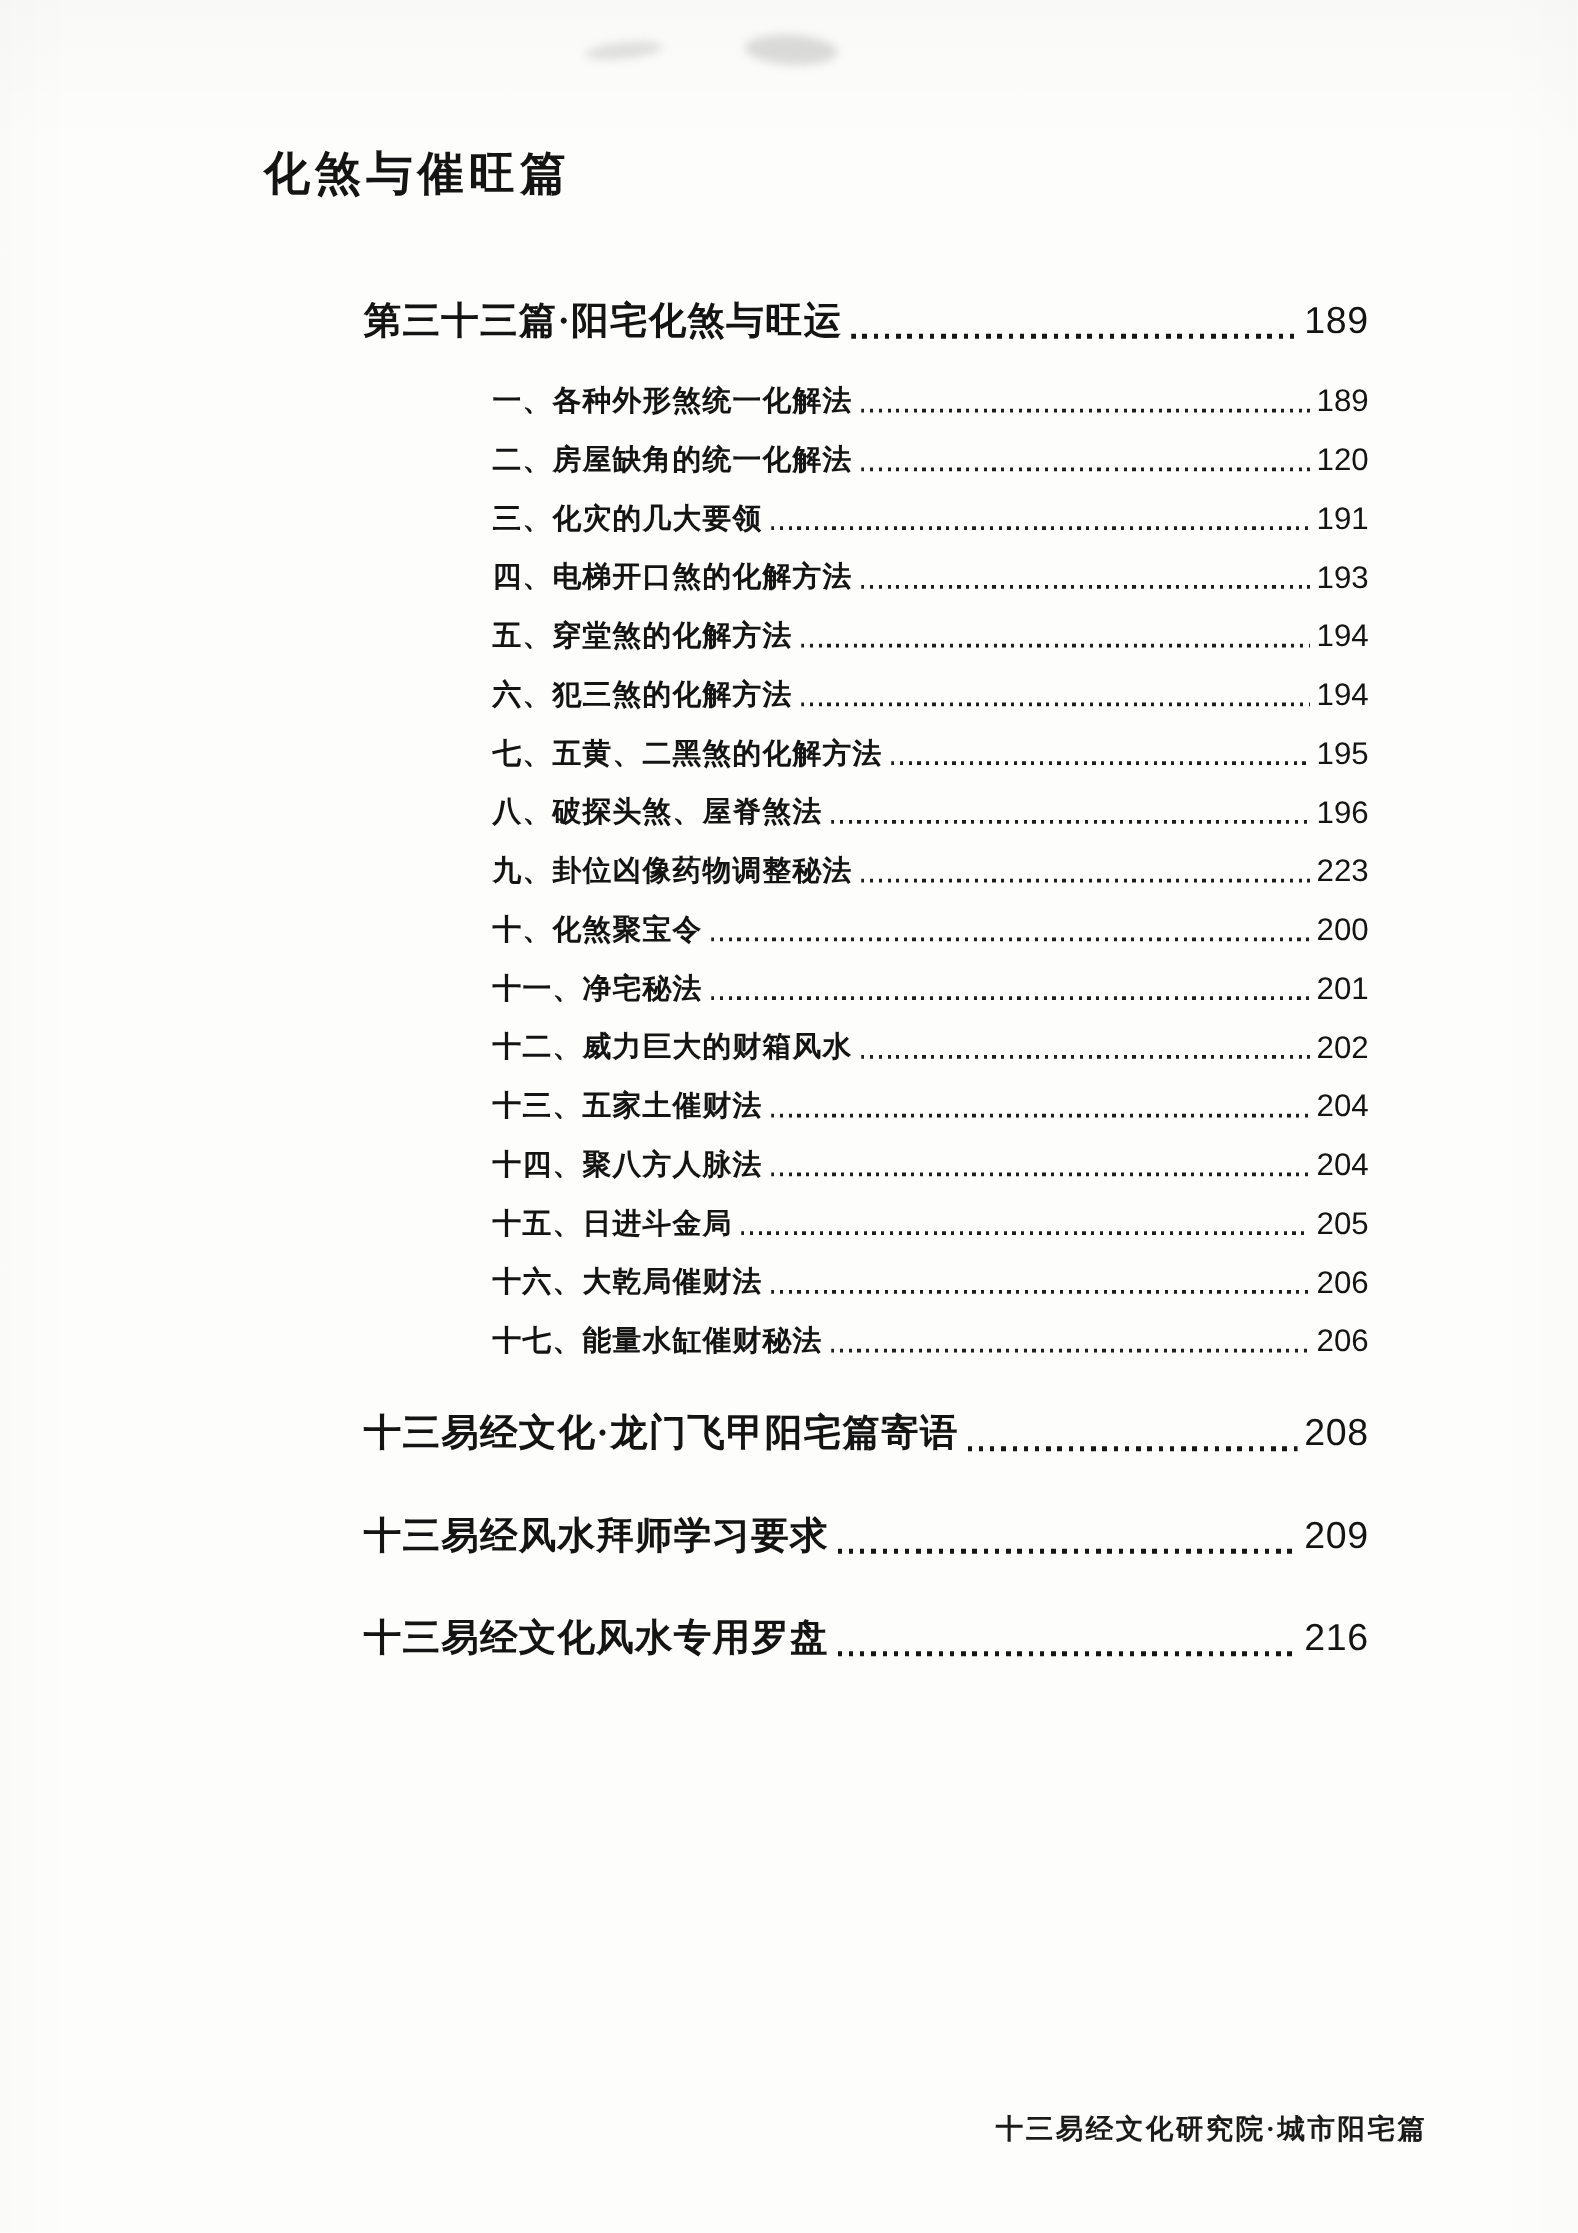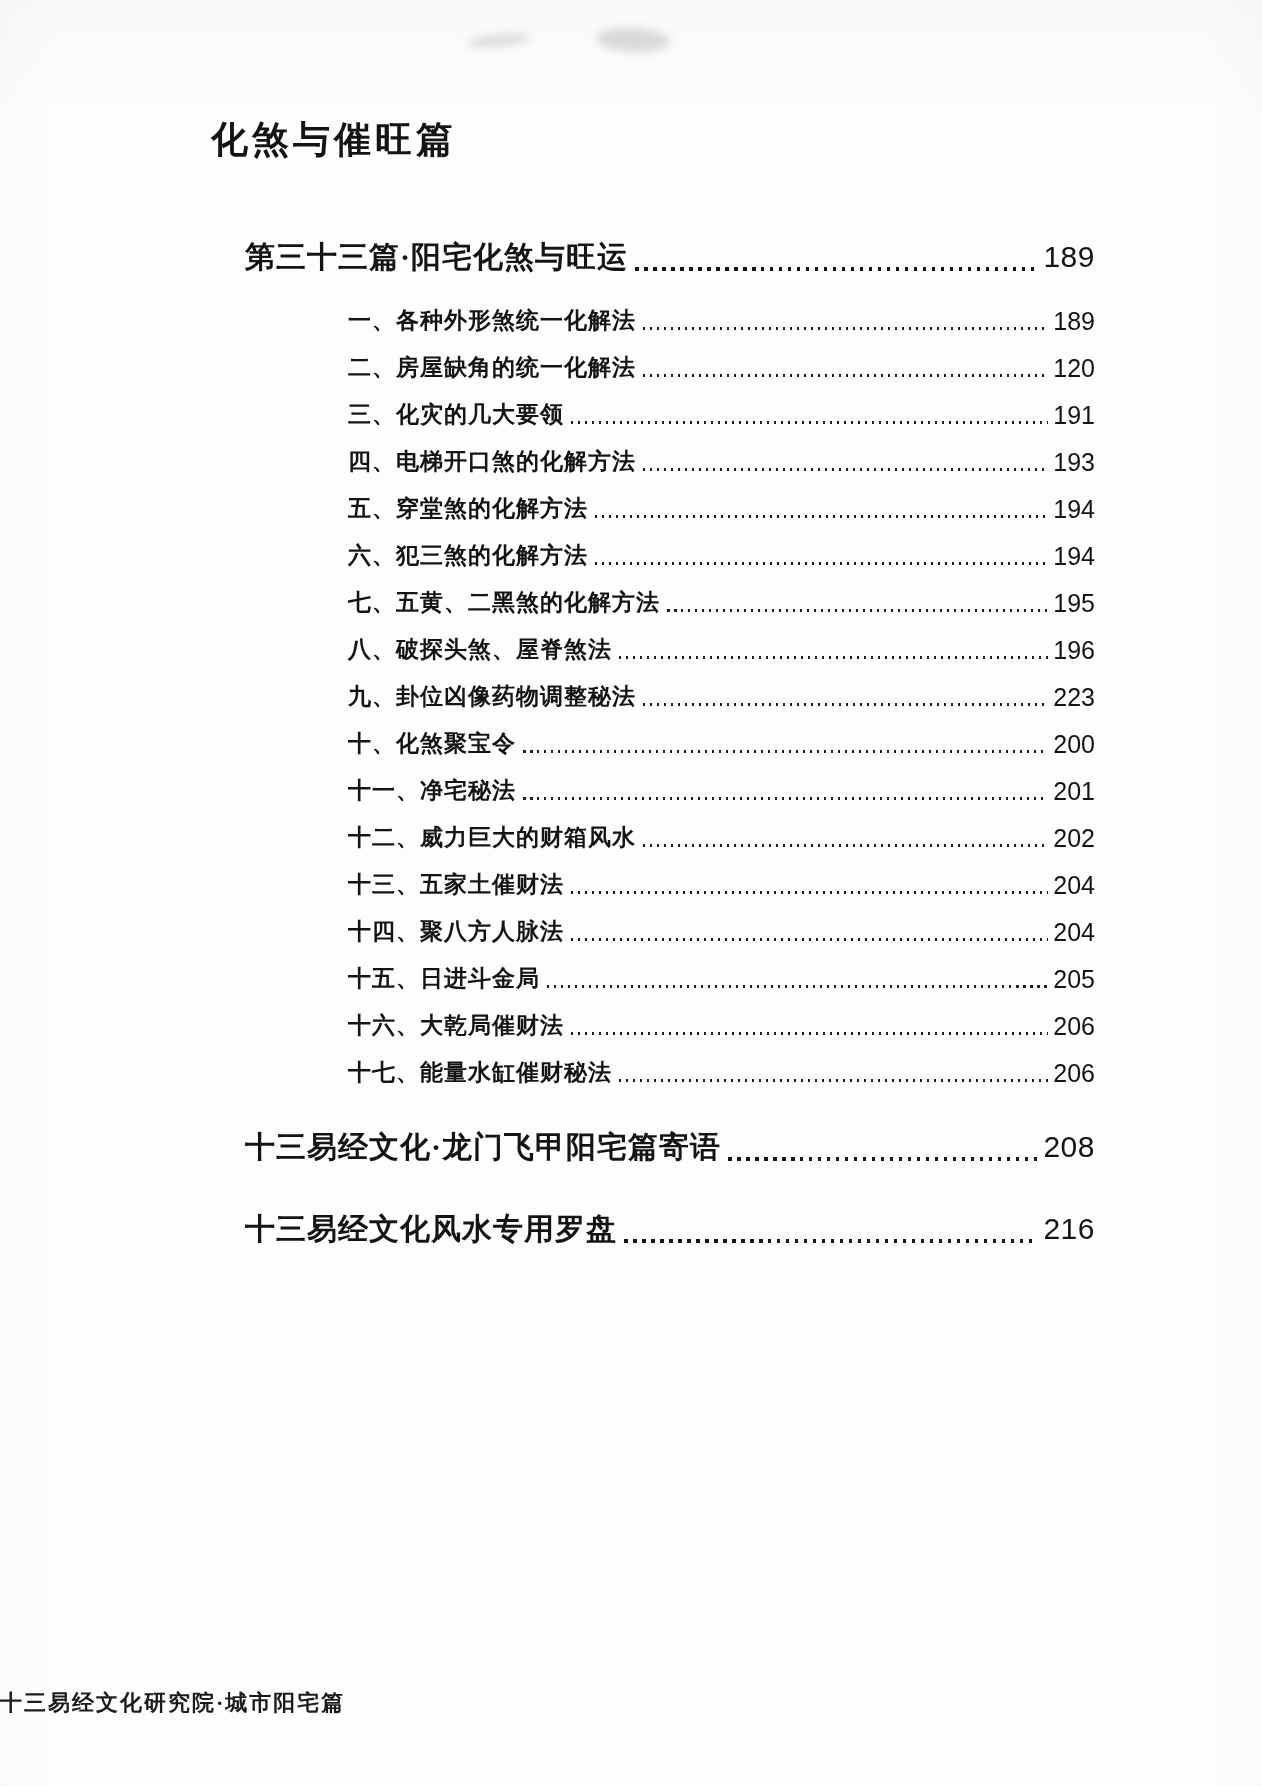--- a/index.html
+++ b/index.html
@@ -40,20 +40,21 @@
     transform:translateX(-34px);
   }
   .toc{display:block;}
   .row{
     display:flex;
     align-items:flex-end;
   }
   .row .label{
     white-space:nowrap;
     letter-spacing:1px;
+    margin-left:46px;
   }
   .row .leader{
     flex:1;
     margin:0 5px 7px 7px;
   }
   .row .pagenum{
     font-family:"Liberation Sans", sans-serif;
     white-space:nowrap;
   }
   .row.chapter{
@@ -89,21 +90,21 @@
     font-weight:400;
   }
   
   .row.chapter.lead{margin-bottom:26px;}
   
   .row.chapter.tail{margin-top:36px;}
   .footer{
     position:absolute;
     left:0;right:120px;
     top:1688px;
-    text-align:left;
+    text-align:right;
     font-size:22px;
     font-weight:700;
     letter-spacing:2px;
     color:#1b1b1b;
   }
 </style>
 </head>
 <body>
 
 <div class="page">
@@ -203,20 +204,25 @@
           <span class="label">十七、能量水缸催财秘法</span>
           <span class="leader"></span>
           <span class="pagenum">206</span>
         </div>
         <div class="row chapter tail">
           <span class="label">十三易经文化·龙门飞甲阳宅篇寄语</span>
           <span class="leader"></span>
           <span class="pagenum">208</span>
         </div>
         <div class="row chapter tail">
+          <span class="label">十三易经风水拜师学习要求</span>
+          <span class="leader"></span>
+          <span class="pagenum">209</span>
+        </div>
+        <div class="row chapter tail">
           <span class="label">十三易经文化风水专用罗盘</span>
           <span class="leader"></span>
           <span class="pagenum">216</span>
         </div>
       </div>
   </div>
 
   <div class="footer">十三易经文化研究院·城市阳宅篇</div>
 </div>
 

